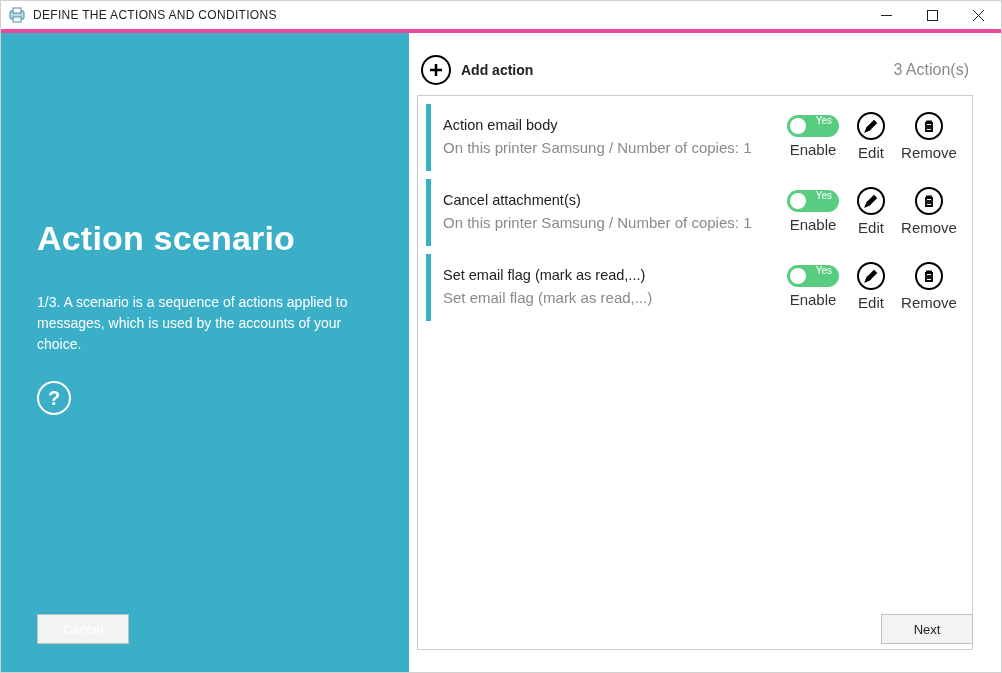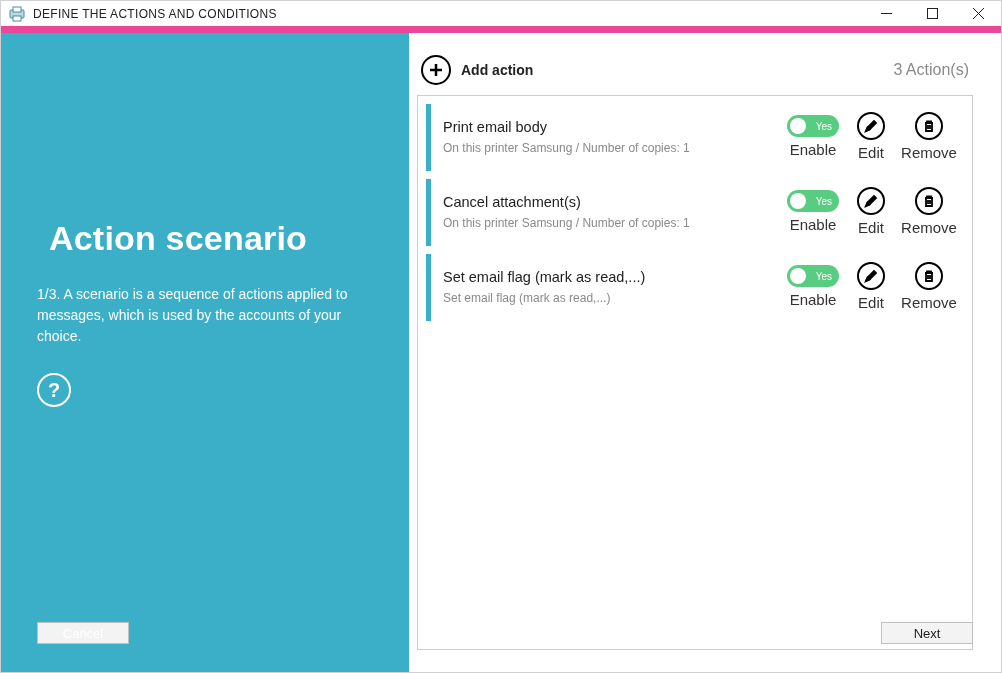--- a/index.html
+++ b/index.html
@@ -7,52 +7,52 @@
     --green:#58cd81;
     --grey:#8a8a8a;
     --light-border:#bfbfbf;
     --panel-border:#cccccc;
   }
   *{box-sizing:border-box;font-family:"Segoe UI",Arial,sans-serif}
   html,body{margin:0;padding:0;height:100%}
   body{background:#fff;color:#222}
   .window{width:1002px;height:673px;border:1px solid #d0d0d0;display:flex;flex-direction:column;background:#fff}
   
-  .titlebar{height:32px;display:flex;align-items:center;justify-content:space-between;padding:0 0 0 8px;border-bottom:7px solid #ec4899}
+  .titlebar{height:32px;display:flex;align-items:center;justify-content:space-between;padding:0 0 0 8px;border-bottom:4px solid #ec4899}
   .titlebar-left{display:flex;align-items:center;gap:8px}
   .app-icon{width:16px;height:16px;display:inline-flex;align-items:center;justify-content:center}
   .title-text{font-size:12px;letter-spacing:.3px}
   .win-buttons{display:flex;height:100%}
   .win-btn{width:46px;height:100%;display:flex;align-items:center;justify-content:center;cursor:pointer}
   .win-btn svg{stroke:#222;fill:none;stroke-width:1}
   
   .body{flex:1;display:flex;min-height:0}
   .sidebar{width:408px;background:var(--teal);color:#fff;padding:36px;position:relative;display:flex;flex-direction:column}
-  .sidebar h1{font-size:34px;font-weight:700;margin:150px 0 26px 12px;letter-spacing:.2px}
-  .sidebar p{font-size:14px;line-height:1.5;margin:0 0 26px 0;max-width:330px}
+  .sidebar h1{font-size:34px;font-weight:700;margin:150px 0 26px 0;letter-spacing:.2px}
+  .sidebar p{font-size:14px;line-height:1.5;margin:8px 0 26px 0;max-width:330px}
   .help-circle{width:34px;height:34px;border:2px solid #fff;border-radius:50%;display:flex;align-items:center;justify-content:center;font-size:20px;font-weight:700;cursor:pointer}
-  .btn{min-width:92px;height:22px;border:1px solid var(--light-border);background:#f3f3f3;display:flex;align-items:center;justify-content:center;font-size:13px;cursor:pointer}
+  .btn{min-width:92px;height:30px;border:1px solid var(--light-border);background:#f3f3f3;display:flex;align-items:center;justify-content:center;font-size:13px;cursor:pointer}
   .cancel-wrap{position:absolute;left:36px;bottom:28px}
   
   .main{flex:1;padding:22px 28px 22px 8px;display:flex;flex-direction:column;position:relative}
   .add-row{display:flex;align-items:center;justify-content:space-between;margin-bottom:10px;padding:0 4px}
   .add-left{display:flex;align-items:center;gap:10px;cursor:pointer}
   .plus-circle{width:30px;height:30px;border:2.5px solid #000;border-radius:50%;display:flex;align-items:center;justify-content:center}
   .plus-circle svg{stroke:#000;stroke-width:2.5}
   .add-label{font-size:14px;font-weight:600}
   .count{font-size:16px;color:var(--grey)}
   .list{flex:1;border:1px solid var(--panel-border);padding:8px;overflow:auto}
   .item{display:flex;align-items:center;border-left:5px solid var(--teal);padding:8px 6px 10px 12px;margin-bottom:8px}
   .item:last-child{margin-bottom:0}
   .item-text{flex:1}
   .item-title{font-size:14.5px;color:#222}
-  .item-sub{font-size:12px;color:var(--grey);margin-top:6px}
+  .item-sub{font-size:15px;color:var(--grey);margin-top:6px}
   .col{display:flex;flex-direction:column;align-items:center;gap:4px;width:58px}
   .col .lbl{font-size:15px;color:#333}
-  .toggle{width:52px;height:22px;border-radius:11px;background:var(--green);position:relative;cursor:pointer;display:flex;align-items:center;justify-content:flex-end;padding-right:7px}
+  .toggle{width:52px;height:22px;border-radius:11px;background:var(--green);position:relative;cursor:pointer;display:flex;justify-content:flex-end;padding-right:7px}
   .toggle .knob{position:absolute;left:3px;top:3px;width:16px;height:16px;border-radius:50%;background:#fff}
   .toggle .yes{color:#fff;font-size:10px}
   .icon-circle{width:28px;height:28px;border:2px solid #000;border-radius:50%;display:flex;align-items:center;justify-content:center;cursor:pointer}
   .icon-circle svg{stroke:#000;fill:none;stroke-width:1.8}
   .next-wrap{position:absolute;right:28px;bottom:28px}
 </style>
 </head>
 <body>
 
 <div class="window">
@@ -114,21 +114,21 @@
           </span>
           <span class="add-label">Add action</span>
         </div>
         <span class="count">3  Action(s)</span>
       </div>
 
       <div class="list">
 
         <div class="item">
           <div class="item-text">
-            <div class="item-title">Print email body</div>
+            <div class="item-title">Action email body</div>
             <div class="item-sub">On this printer Samsung / Number of copies: 1</div>
           </div>
           <div class="col">
             <div class="toggle">
               <span class="knob"></span>
               <span class="yes">Yes</span>
             </div>
             <span class="lbl">Enable</span>
           </div>
           <div class="col">

